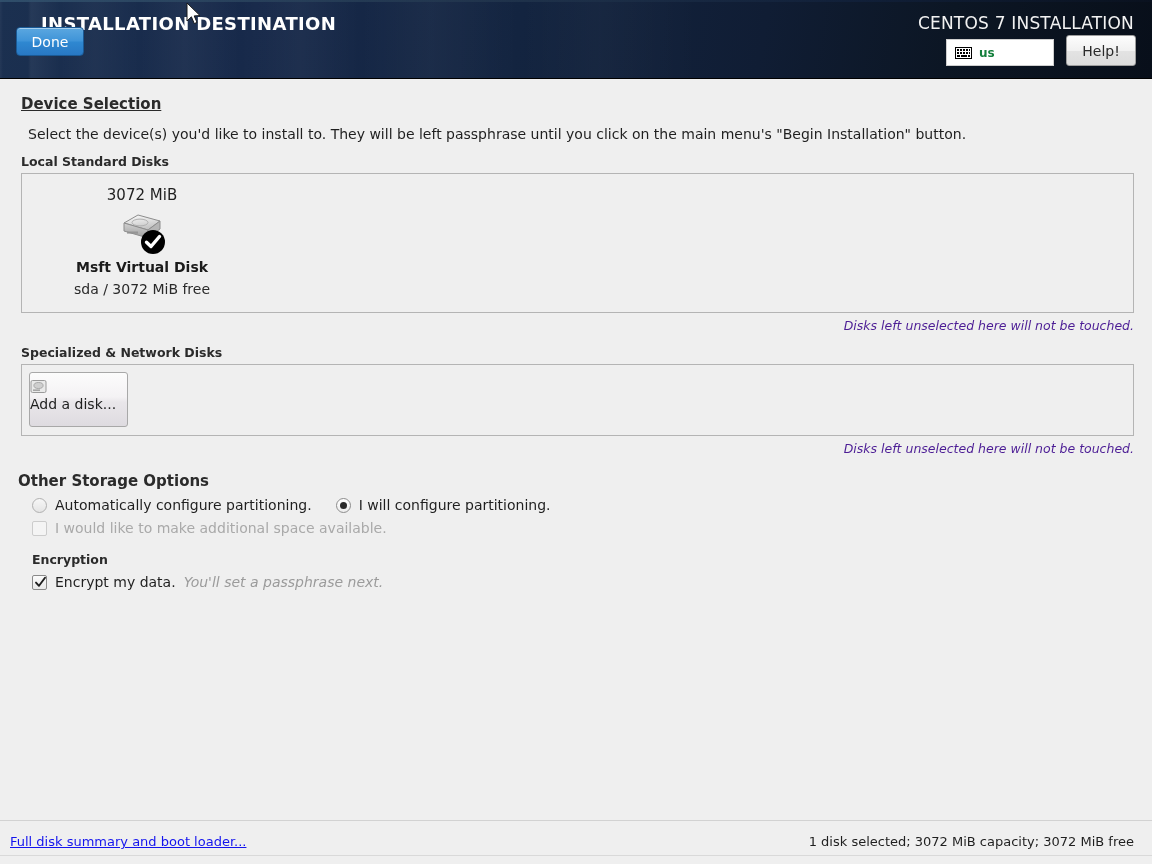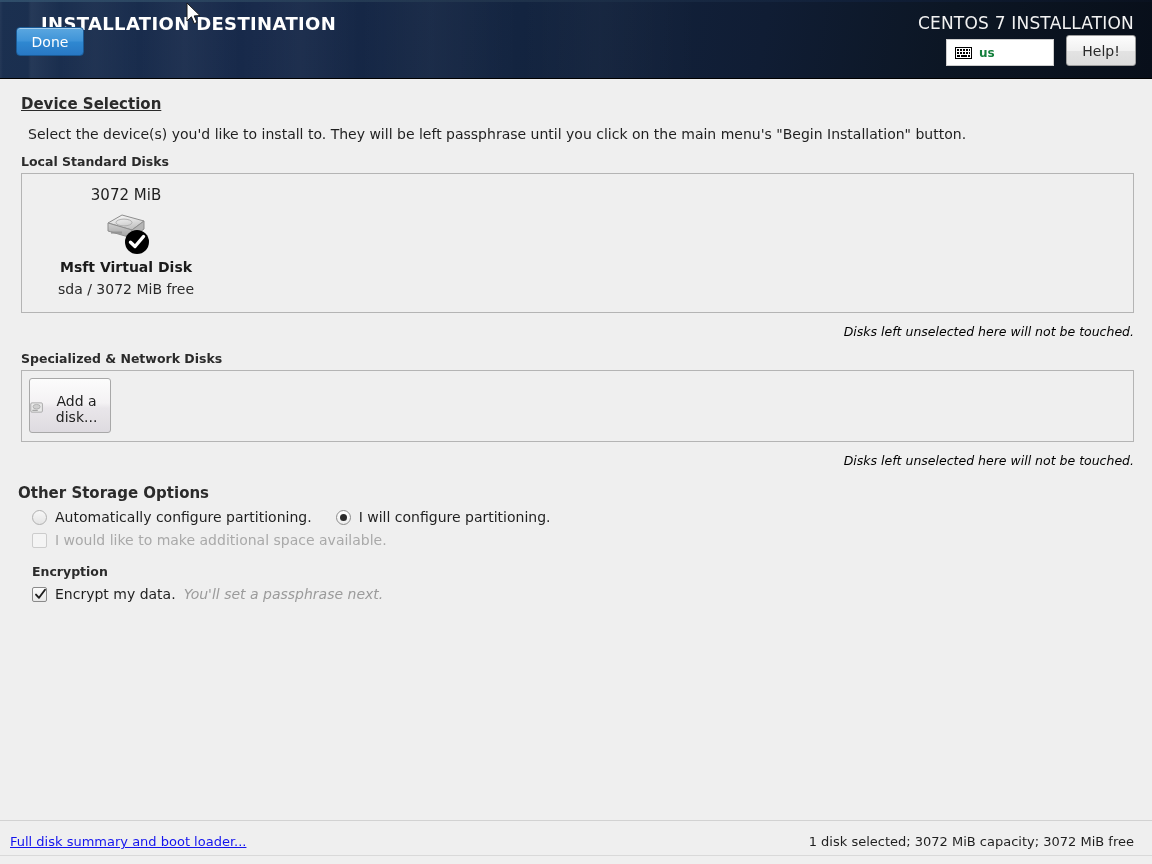--- a/index.html
+++ b/index.html
@@ -173,21 +173,21 @@
     background: #efefef;
     box-sizing: border-box;
   }
   .local-disks {
     height: 140px;
     margin: 0 2px 0 5px;
     position: relative;
   }
   .disk-tile {
     position: absolute;
-    left: 20px;
+    left: 36px;
     top: 12px;
     width: 168px;
     text-align: center;
     cursor: pointer;
   }
   .disk-capacity {
     font-size: 15px;
     color: #1f1f1f;
     margin-bottom: 7px;
   }
@@ -203,45 +203,45 @@
     color: #1b1b1b;
     margin-bottom: 6px;
   }
   .disk-sub {
     font-size: 14px;
     color: #2a2a2a;
   }
   .panel-note {
     font-size: 12.5px;
     font-style: italic;
-    color: #000000;
+    color: #4c1d95;
     text-align: right;
     padding: 5px 2px 0 0;
-    margin-top: 6px;
   }
   .spec-disks {
     height: 72px;
     margin: 0 2px 0 5px;
     position: relative;
   }
   .add-disk-btn {
     position: absolute;
     left: 7px;
     top: 7px;
-    width: 82px;
+    width: 99px;
     height: 55px;
     border: 1px solid #a8a8a8;
     border-radius: 3px;
     background: linear-gradient(180deg, #fcfcfc 0%, #f4f2f4 45%, #e9e6ea 55%, #dedbe0 100%);
     font-family: inherit;
     font-size: 14px;
     color: #1e1e1e;
     cursor: pointer;
     display: flex;
-    align-items: center;
+    flex-direction: column;
+    align-items: flex-start;
     justify-content: flex-start;
     padding: 6px 0 0 0;
     box-sizing: border-box;
   }
   .add-disk-icon {
     width: 17px;
     height: 15px;
     display: block;
     margin-bottom: 2px;
   }

